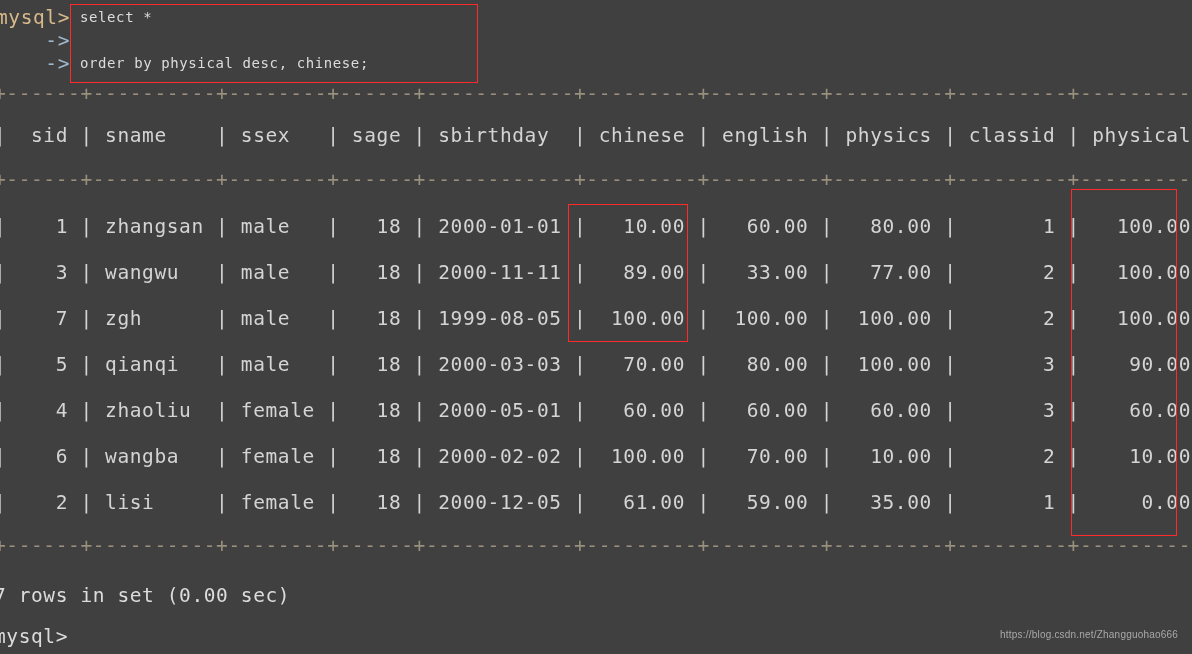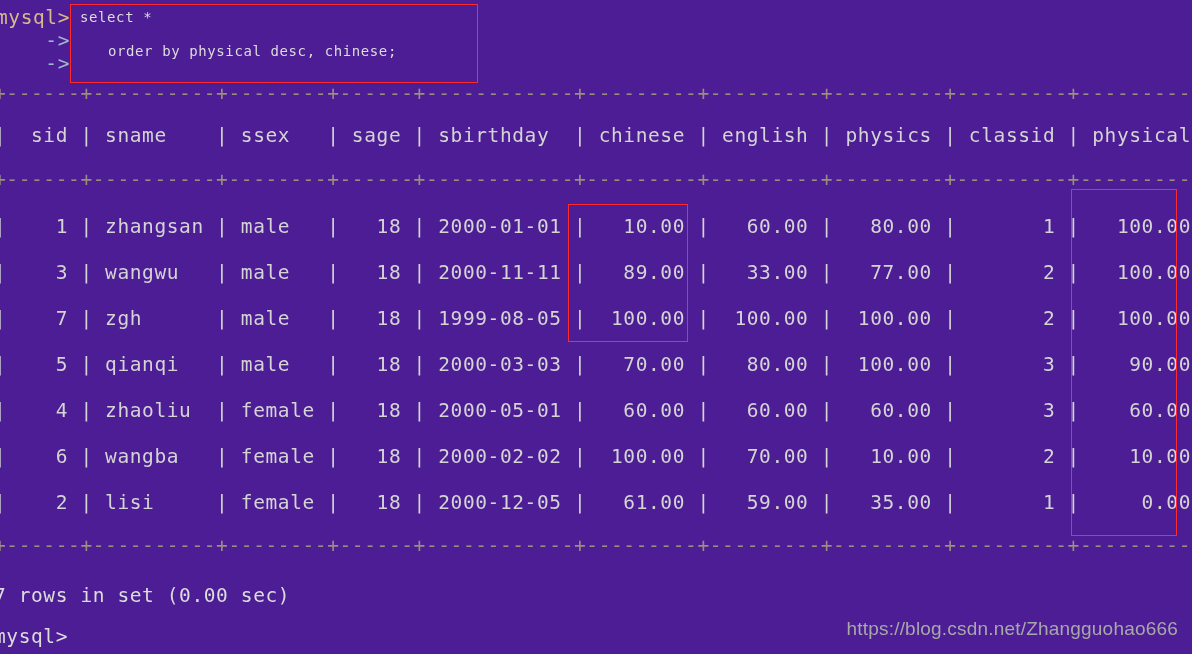--- a/index.html
+++ b/index.html
@@ -11,21 +11,21 @@
     width: 1192px;
     height: 654px;
     overflow: hidden;
     font-family: "DejaVu Sans Mono", "Liberation Mono", monospace;
     color: #d4d4d4;
   }
   #terminal {
     position: relative;
     width: 1192px;
     height: 654px;
-    background: #4c1d95;
+    background: #404040;
     text-decoration: underline;
   }
 
   
   .q-prompt {
     position: absolute;
     left: -4px;
     white-space: pre;
     font-size: 19.5px;
     line-height: 23px;
@@ -79,36 +79,36 @@
     line-height: 23px;
     letter-spacing: 0.6px;
     color: #dcdcdc;
   }
 
   .watermark {
     position: absolute;
     right: 14px;
     bottom: 14px;
     font-family: "Liberation Sans", sans-serif;
-    font-size: 19px;
+    font-size: 10px;
     color: #a8a8a8;
     letter-spacing: 0.2px;
   }
 </style>
 </head>
 <body>
 
 <div id="terminal">
 
   <div class="q-prompt" style="top:6px;"><span>mysql&gt;</span></div>
   <div class="q-prompt" style="top:29px;"><span class="arrow">    -&gt;</span></div>
   <div class="q-prompt" style="top:52px;"><span class="arrow">    -&gt;</span></div>
 
   <div class="q-line" style="top:6px;">select *</div>
-  <div class="q-line" style="top:40px;margin-left:28px;">order by physical desc, chinese;</div>
+  <div class="q-line" style="top:52px;">order by physical desc, chinese;</div>
 
   <div class="redbox" style="left:70px; top:4px; width:408px; height:79px;"></div>
 
   <div class="rule" style="top:82px;">+------+----------+--------+------+------------+---------+---------+---------+---------+----------+</div>
   <div class="trow" style="top:124px;">|  sid | sname    | ssex   | sage | sbirthday  | chinese | english | physics | classid | physical |</div>
   <div class="rule" style="top:168px;">+------+----------+--------+------+------------+---------+---------+---------+---------+----------+</div>
 
   <div class="trow" style="top:215px;">|    1 | zhangsan | male   |   18 | 2000-01-01 |   10.00 |   60.00 |   80.00 |       1 |   100.00 |</div>
   <div class="trow" style="top:261px;">|    3 | wangwu   | male   |   18 | 2000-11-11 |   89.00 |   33.00 |   77.00 |       2 |   100.00 |</div>
   <div class="trow" style="top:307px;">|    7 | zgh      | male   |   18 | 1999-08-05 |  100.00 |  100.00 |  100.00 |       2 |   100.00 |</div>

